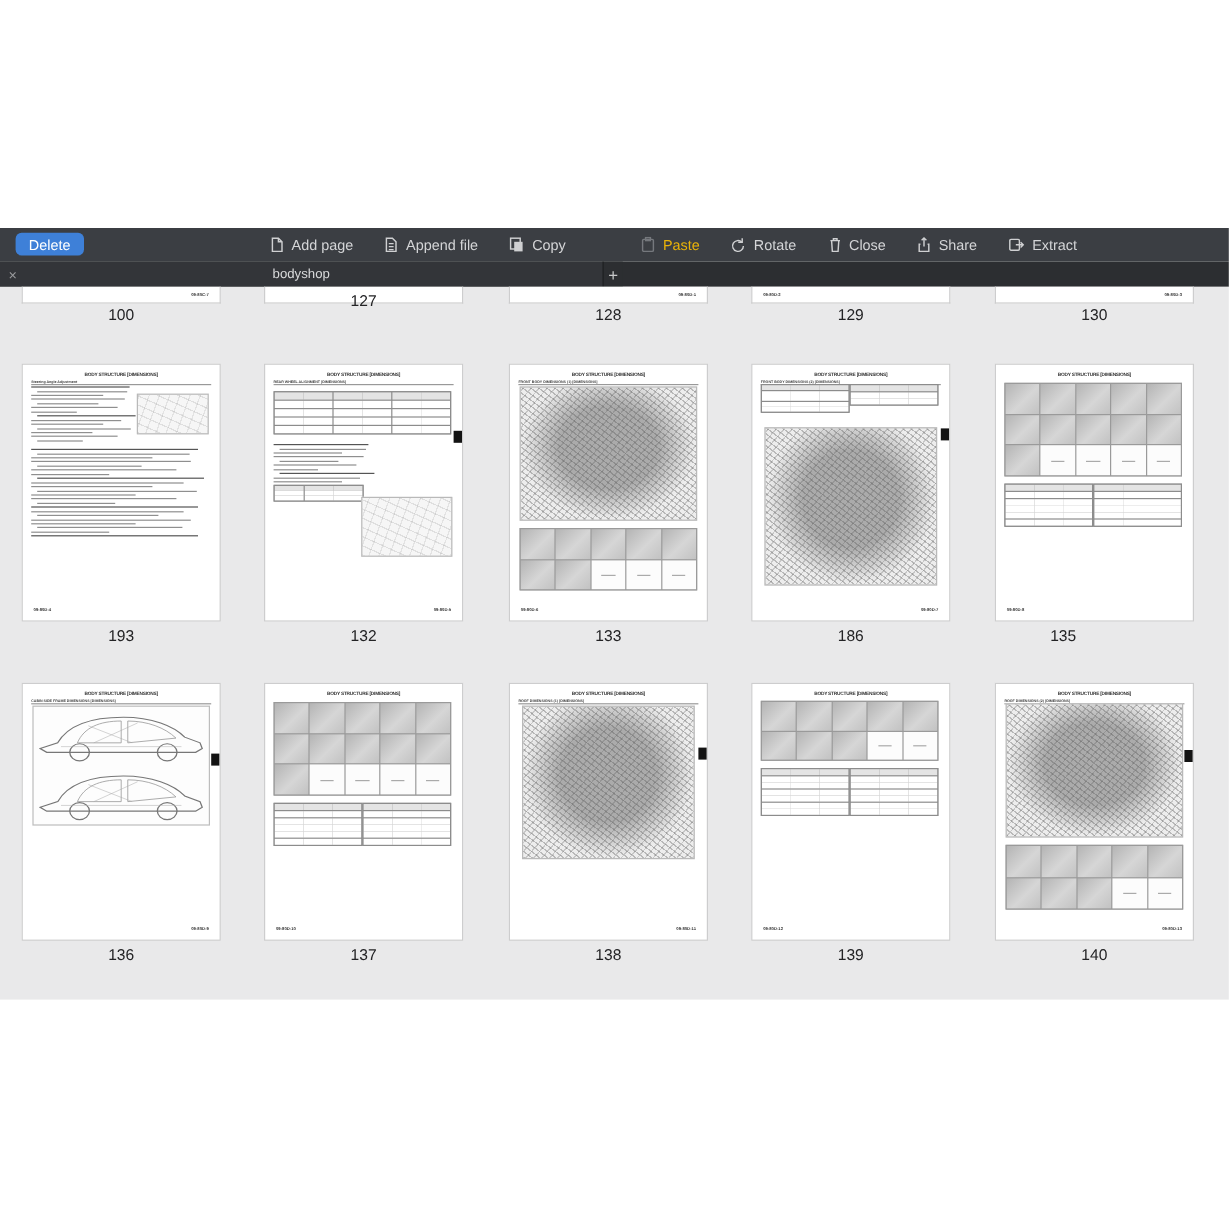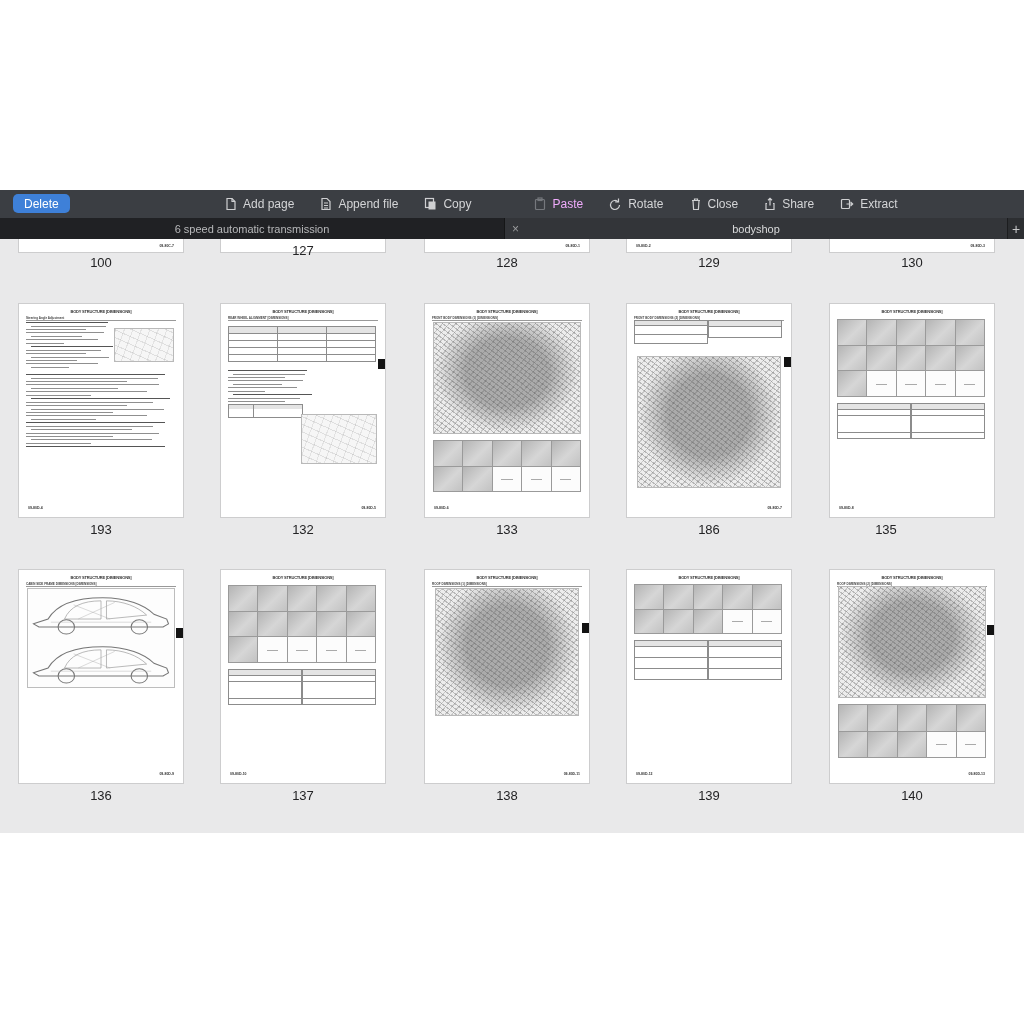--- a/index.html
+++ b/index.html
@@ -6,21 +6,21 @@
     font-family:"Liberation Sans","DejaVu Sans",sans-serif;-webkit-font-smoothing:antialiased;}
   *{box-sizing:border-box;}
 
   
   .toolbar{position:absolute;left:0;top:190px;width:1024px;height:28px;background:#3b3e43;
     display:flex;align-items:center;}
   .close-btn{position:absolute;left:13px;top:4px;height:19px;padding:0 11px;background:#3e80d8;
     color:#fff;font-size:12px;border:none;border-radius:5px;display:flex;align-items:center;cursor:default;}
   .tool-group{position:absolute;left:225px;top:0;height:28px;display:flex;align-items:center;gap:26px;}
   .tool-btn{display:flex;align-items:center;gap:6px;color:#d4d5d7;font-size:12px;white-space:nowrap;}
-  .tool-btn.disabled{color:#f0abfc;padding-left:37px;}
+  .tool-btn.disabled{color:#eab308;padding-left:37px;}
   .tool-btn svg{display:block;}
   .tool-btn .stk{stroke:#cfd0d2;fill:none;stroke-width:1.2;}
   .tool-btn.disabled .stk{stroke:#75787d;}
 
   
   .tabbar{position:absolute;left:0;top:218px;width:1024px;height:21px;background:#2c2e31;display:flex;}
   .tab{height:21px;display:flex;align-items:center;justify-content:center;position:relative;
     font-size:11px;overflow:hidden;}
   .tab-inactive{width:505px;background:#202124;color:#b7b8ba;border-right:1px solid #151617;}
   .tab-active{width:502px;background:#333539;color:#d9dadb;}
@@ -154,23 +154,20 @@
             <rect class="stk" x="1.5" y="2.5" width="8" height="9" rx="1"></rect>
             <path class="stk" d="M6.5 7h6M10.5 4.8 12.7 7l-2.2 2.2"></path>
           </svg>
         </span>
         <span>Extract</span>
       </div>
     </div>
 </div>
 
 <div class="tabbar">
-  <div class="tab tab-inactive">
-    <span>6 speed automatic transmission</span>
-  </div>
   <div class="tab tab-active">
     <span class="tab-close">×</span>
     <span>bodyshop</span>
   </div>
   <div class="tab-add">+</div>
 </div>
 
 <div class="content" id="grid">
     <div class="col" style="left:18px;top:0px">
       <div class="pg pg-partial">

